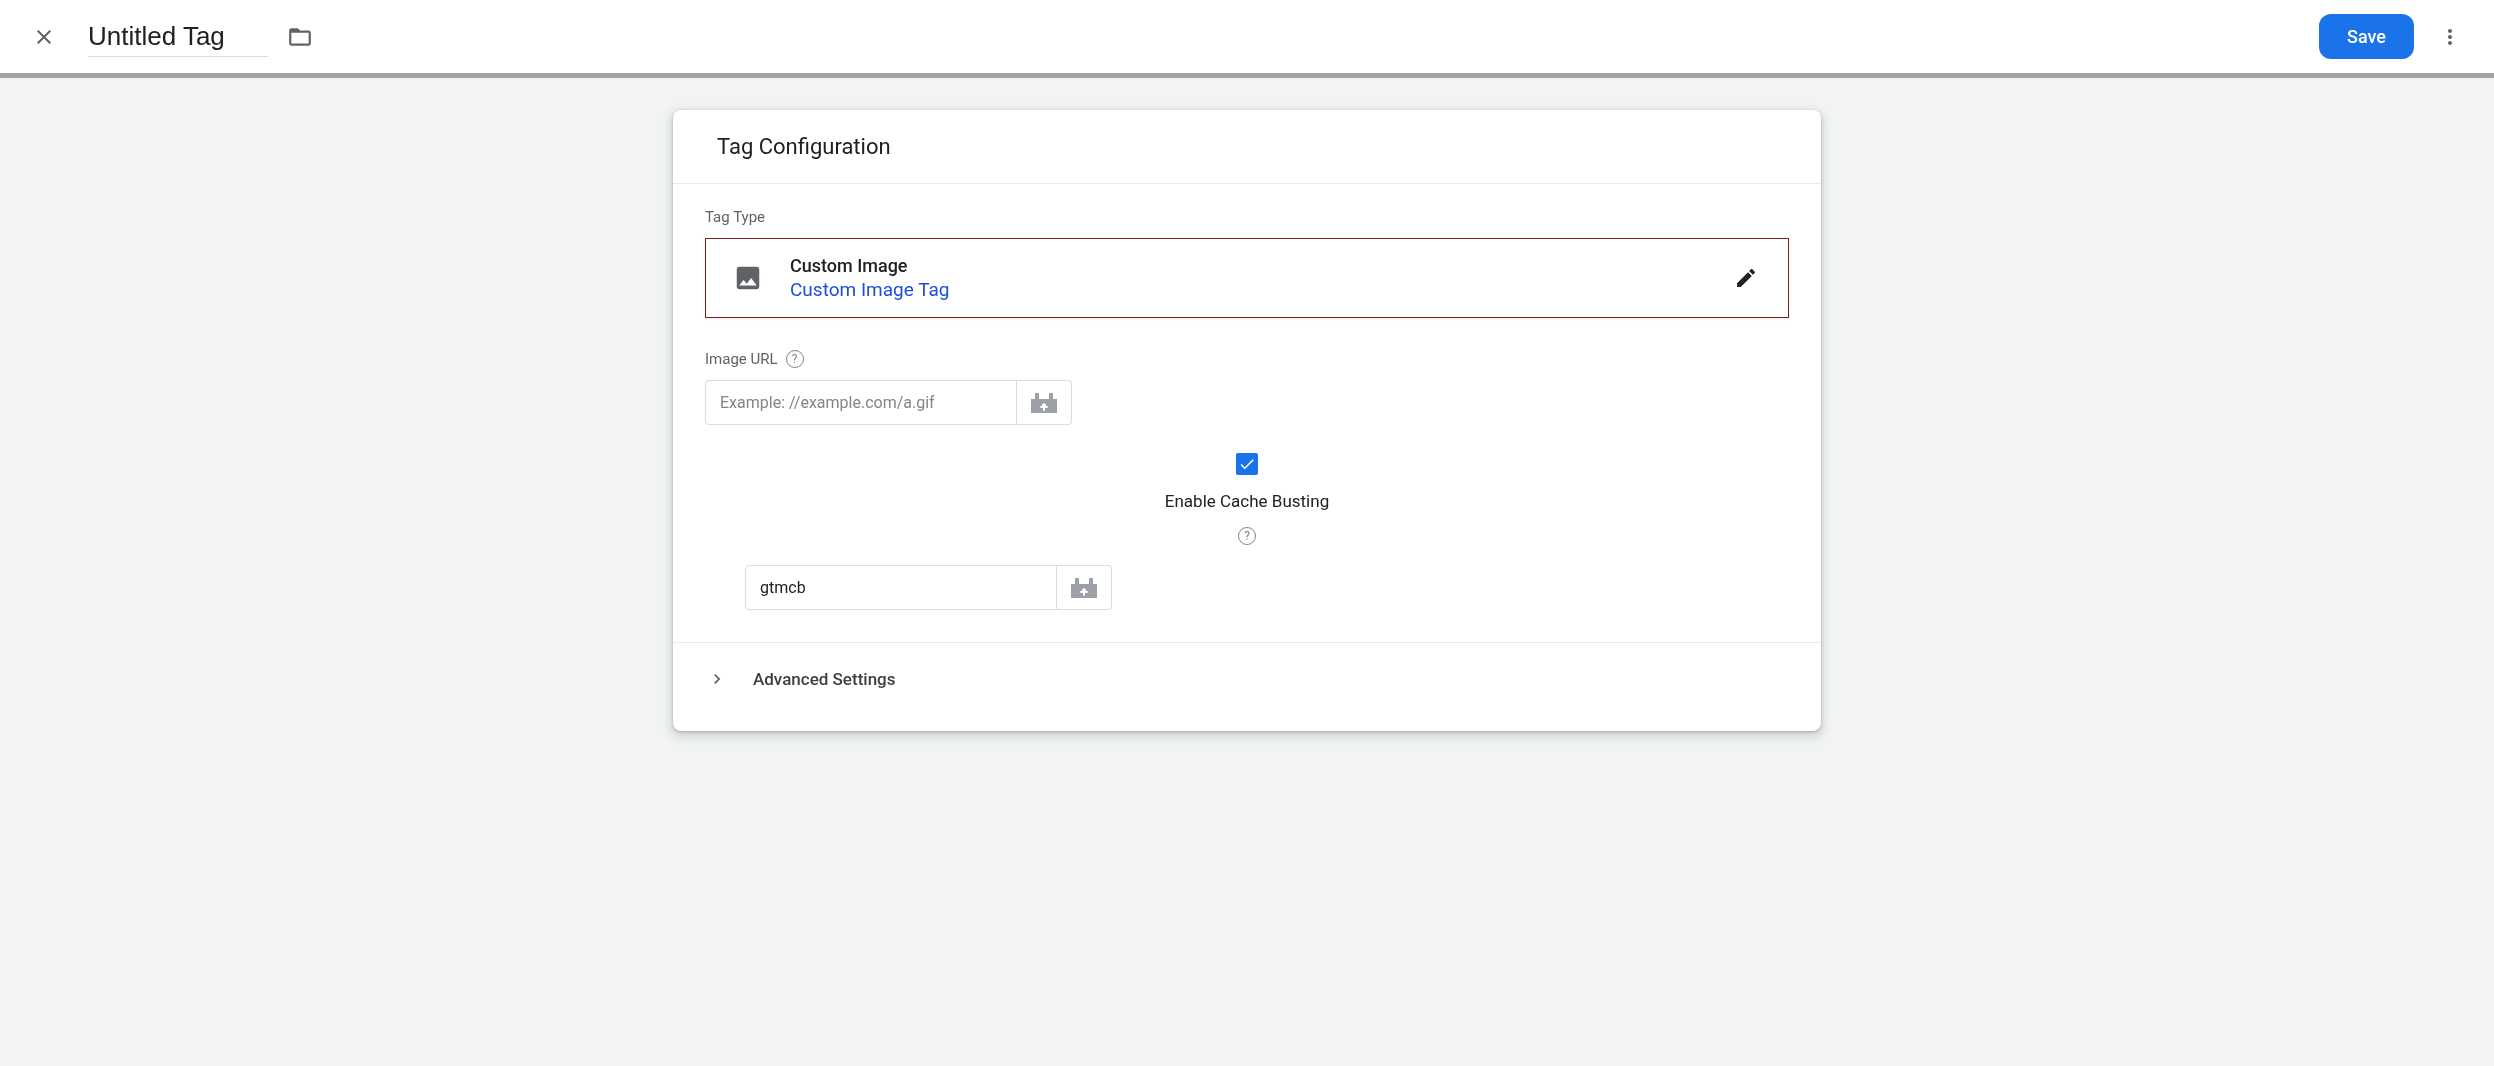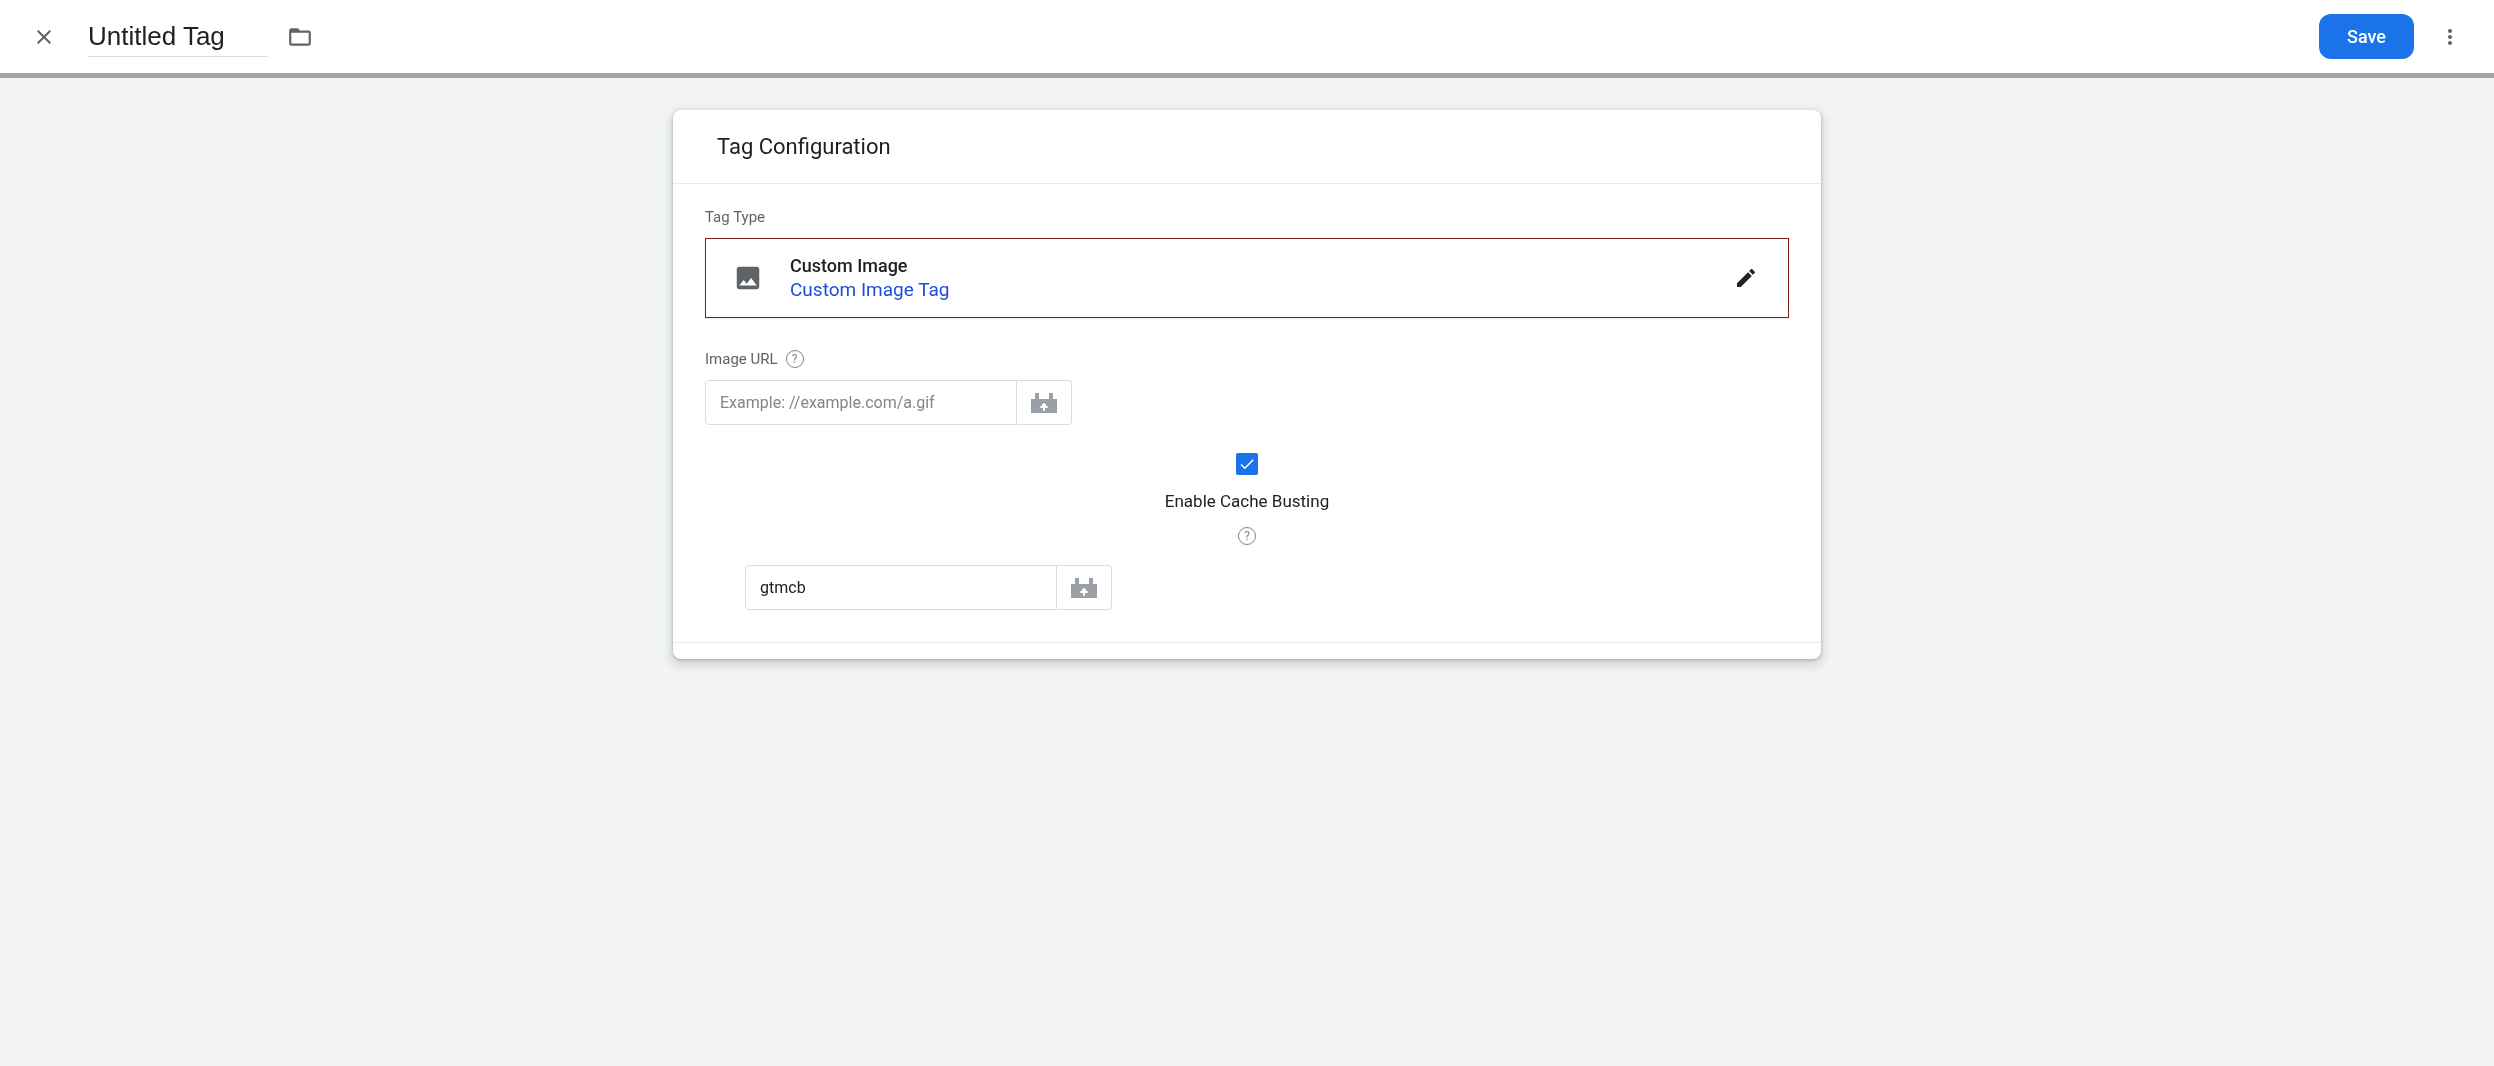--- a/index.html
+++ b/index.html
@@ -331,15 +331,23 @@
                 <rect x="11" y="11" width="4" height="4" fill="#fff"></rect>
                 <rect x="9" y="13" width="8" height="2" fill="#fff" rx="1"></rect>
                 <rect x="12" y="10" width="2" height="8" fill="#fff" rx="1"></rect>
               </svg>
           </button>
         </div>
       </div>
 
       <div class="divider"></div>
 
+      <div class="advanced-row">
+        <div class="chevron">
+          <svg width="20" height="20" viewBox="0 0 24 24">
+              <path fill="currentColor" d="M10 6L8.59 7.41 13.17 12l-4.58 4.59L10 18l6-6z"></path>
+            </svg>
+        </div>
+        <span class="advanced-label">Advanced Settings</span>
+      </div>
     </div>
   </div>
 </div>
 
 </body></html>

